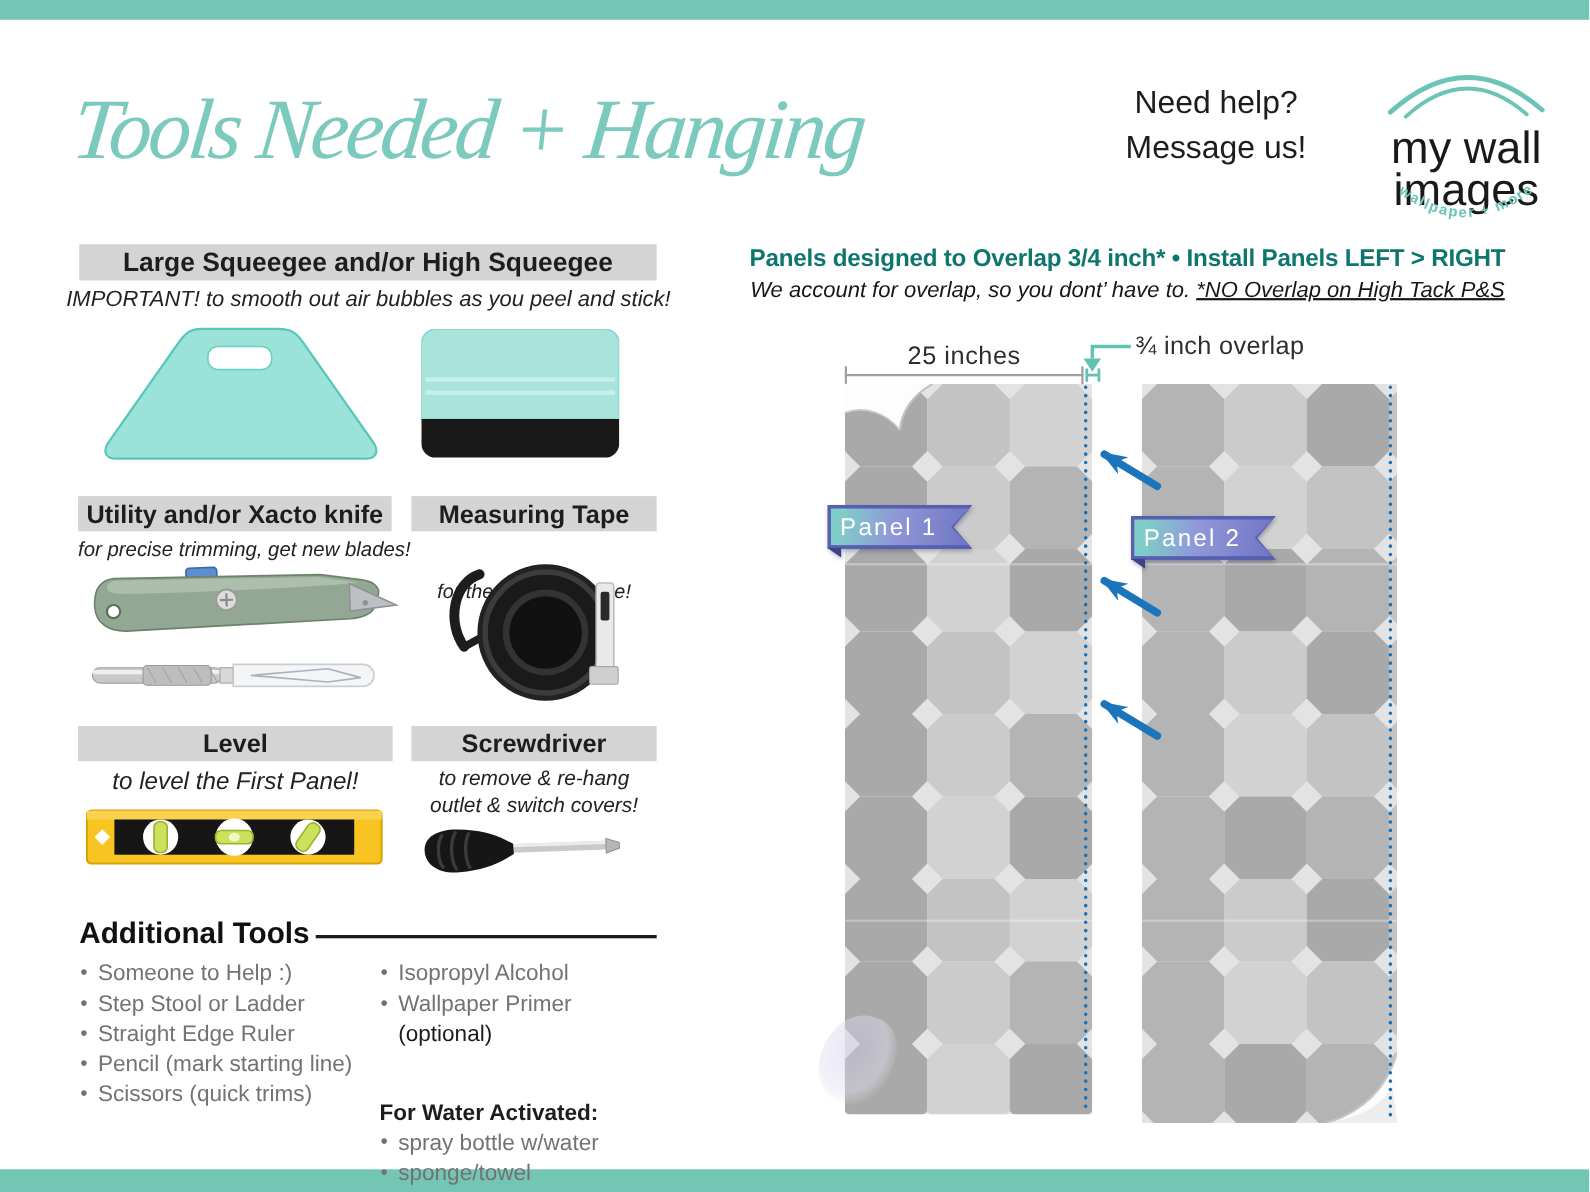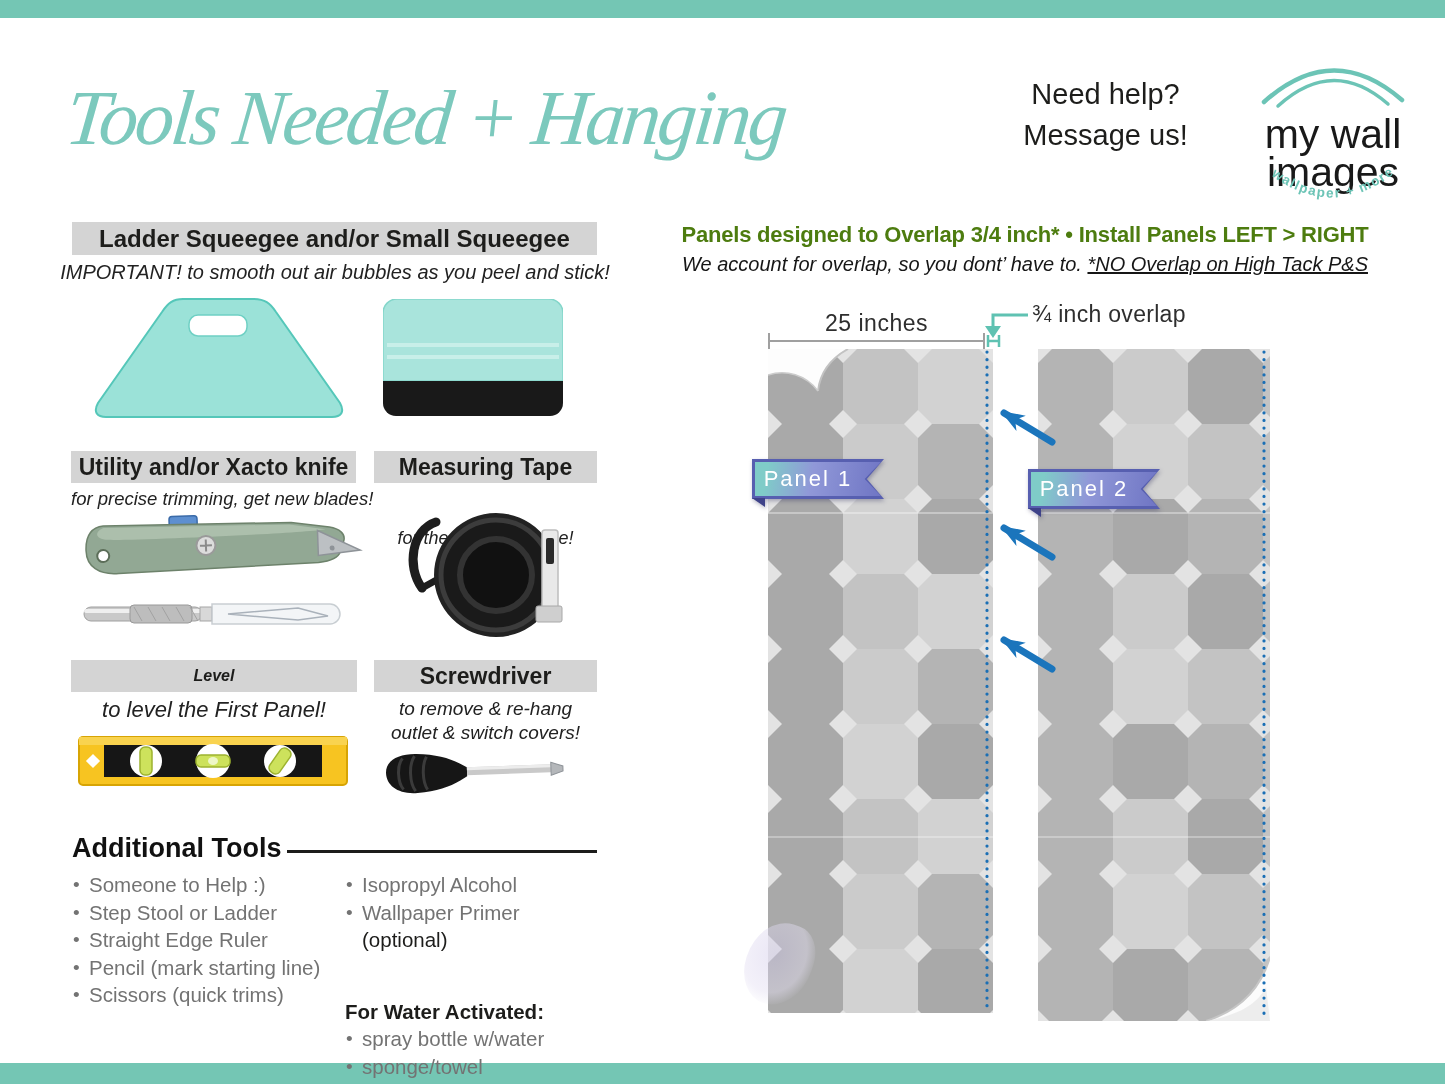--- a/index.html
+++ b/index.html
@@ -29,21 +29,21 @@
   .bullets{list-style:none;margin:0;padding:0;font-size:20.5px;line-height:27.5px;color:#737373;}
   .bullets li{position:relative;padding-left:17px;}
   .bullets li::before{content:"\2022";position:absolute;left:1px;top:0;font-size:19px;}
   .col1{position:absolute;left:72px;top:871px;width:285px;}
   .col2{position:absolute;left:345px;top:871px;width:260px;}
   .col2 .plain{font-size:20.5px;line-height:27.5px;padding-left:17px;}
   .col2 .boldline{font-size:20.5px;line-height:27.5px;font-weight:bold;margin-top:44px;}
 
   
   .headline{position:absolute;left:640px;top:222px;width:770px;text-align:center;
-    font-size:22px;font-weight:bold;letter-spacing:-0.2px;white-space:nowrap;color:#4d7c0f;}
+    font-size:22px;font-weight:bold;letter-spacing:-0.2px;white-space:nowrap;color:#0f766e;}
   .subline{position:absolute;left:640px;top:253px;width:770px;text-align:center;
     font-size:20px;font-style:italic;color:#161616;white-space:nowrap;}
   .subline .ul{text-decoration:underline;}
 
   
   .diagram{position:absolute;left:640px;top:300px;width:770px;height:740px;}
   .dim-label{position:absolute;left:128px;top:10px;width:217px;text-align:center;
     font-size:23px;color:#2e2e2e;letter-spacing:0.5px;}
   .overlap-label{position:absolute;left:392px;top:1px;font-size:23px;color:#2e2e2e;letter-spacing:0.3px;}
   .panel{position:absolute;z-index:1;}
@@ -86,21 +86,21 @@
       <text x="85" y="138" text-anchor="middle" font-family="Liberation Sans, sans-serif" font-size="41" letter-spacing="0" fill="#191919" id="logo-line2">images</text>
       <defs>
           <path id="tagpath" d="M24,128 Q85,172 146,126" fill="none"></path>
         </defs>
       <text font-family="Liberation Sans, sans-serif" font-size="13.5" font-weight="bold" fill="#6cc4b6" letter-spacing="1.5">
         <textPath href="#tagpath" startOffset="50%" text-anchor="middle" id="logo-tagline-tp">wallpaper + more</textPath>
       </text>
     </svg>
   </div>
 
-  <div class="sec-bar" style="left:72px;top:222px;width:525px;height:33px;font-size:24px;">Ladder Squeegee and/or Small Squeegee</div>
+  <div class="sec-bar" style="left:72px;top:222px;width:525px;height:33px;font-size:24px;">Large Squeegee and/or High Squeegee</div>
   <div class="sec-note nowrap" style="left:40px;top:261px;width:590px;font-size:20px;">IMPORTANT! to smooth out air bubbles as you peel and stick!</div>
 
   <svg style="position:absolute;left:85px;top:293px;" width="268" height="130" viewBox="0 0 268 130">
     <path d="M98,6 L168,6 C180,6 185,10 191,19 L255,110 C260,119 256,124 247,124 L21,124 C12,124 8,119 13,110 L77,19 C83,10 88,6 98,6 Z" fill="#9be2d8" stroke="#55c7b9" stroke-width="2"></path>
     <path d="M113,22 h40 a9,9 0 0 1 9,9 v3 a9,9 0 0 1 -9,9 h-40 a9,9 0 0 1 -9,-9 v-3 a9,9 0 0 1 9,-9 Z" fill="#ffffff" stroke="#6fd0c4" stroke-width="1.5"></path>
   </svg>
   <svg style="position:absolute;left:383px;top:299px;" width="180" height="118" viewBox="0 0 180 118">
     <path d="M14,0 h152 a14,14 0 0 1 14,14 v68 h-180 v-68 a14,14 0 0 1 14,-14 Z" fill="#a9e4dc" stroke="#84d6ca" stroke-width="1.5"></path>
     <rect x="4" y="44" width="172" height="4" fill="#c8efe9"></rect>
     <rect x="4" y="56" width="172" height="4" fill="#c8efe9"></rect>
@@ -139,21 +139,21 @@
     <path d="M40,14 C16,22 10,58 26,80" fill="none" stroke="#1d1d1d" stroke-width="9" stroke-linecap="round"></path>
     <path d="M26,80 L44,70" stroke="#1d1d1d" stroke-width="7" stroke-linecap="round"></path>
     <path d="M100,5 a62,62 0 0 1 0,124 a62,62 0 0 1 0,-124 Z" fill="#222222"></path>
     <circle cx="100" cy="67" r="55" fill="#1a1a1a" stroke="#3c3c3c" stroke-width="5"></circle>
     <circle cx="100" cy="67" r="36" fill="#111111" stroke="#333333" stroke-width="6"></circle>
     <rect x="146" y="22" width="16" height="90" rx="3" fill="#e9e9e9" stroke="#bdbdbd" stroke-width="1.5"></rect>
     <rect x="150" y="30" width="8" height="26" rx="2" fill="#2a2a2a"></rect>
     <rect x="140" y="98" width="26" height="16" rx="2" fill="#cfcfcf" stroke="#a8a8a8"></rect>
   </svg>
 
-  <div class="sec-bar" style="left:71px;top:660px;width:286px;height:32px;font-size:16px;font-style:italic;">Level</div>
+  <div class="sec-bar" style="left:71px;top:660px;width:286px;height:32px;font-size:23px;">Level</div>
   <div class="sec-note nowrap" style="left:71px;top:697px;width:286px;font-size:22px;">to level the First Panel!</div>
 
   <svg style="position:absolute;left:78px;top:734px;" width="270" height="54" viewBox="0 0 270 54">
     <rect x="1" y="3" width="268" height="48" rx="4" fill="#f7c421" stroke="#d7a404" stroke-width="2"></rect>
     <rect x="1" y="3" width="268" height="8" fill="#f9d34f"></rect>
     <rect x="26" y="11" width="218" height="32" fill="#161616"></rect>
     <circle cx="68" cy="27" r="16" fill="#ffffff"></circle>
     <rect x="62" y="13" width="12" height="28" rx="5" fill="#cde25c" stroke="#9db32f" stroke-width="1.5"></rect>
     <circle cx="135" cy="27" r="17" fill="#ffffff"></circle>
     <rect x="118" y="21" width="34" height="12" rx="5" fill="#cde25c" stroke="#9db32f" stroke-width="1.5"></rect>

